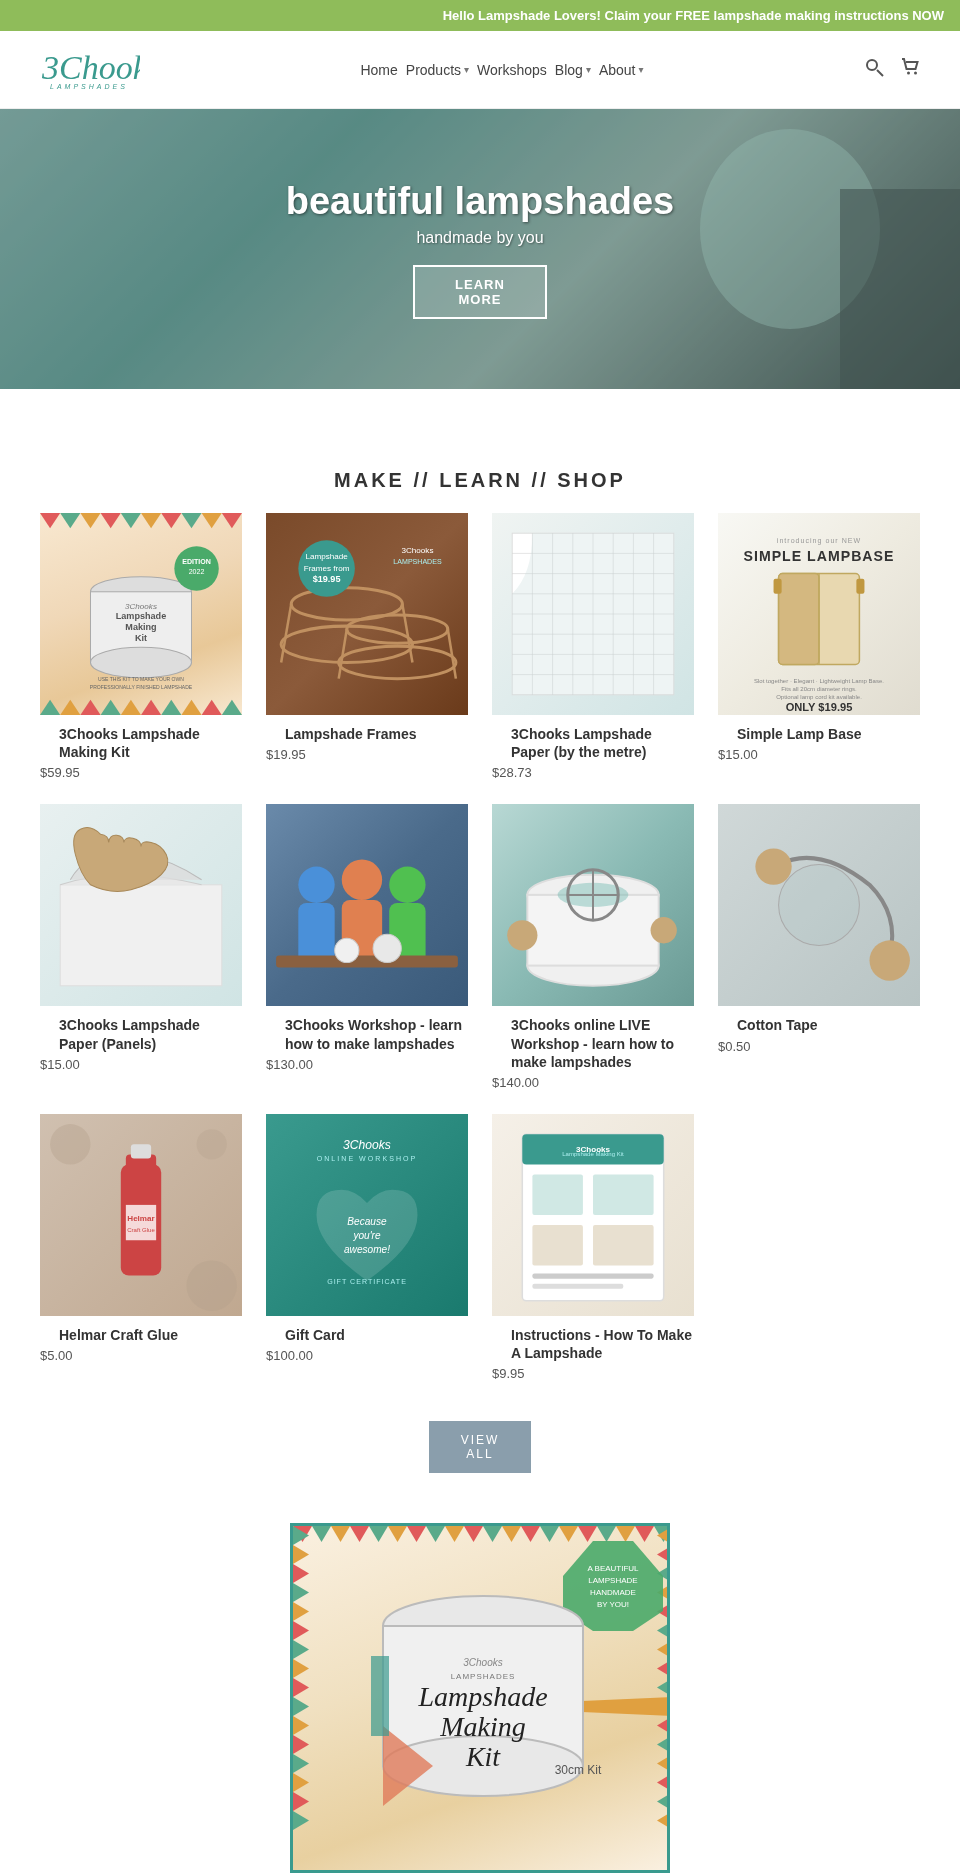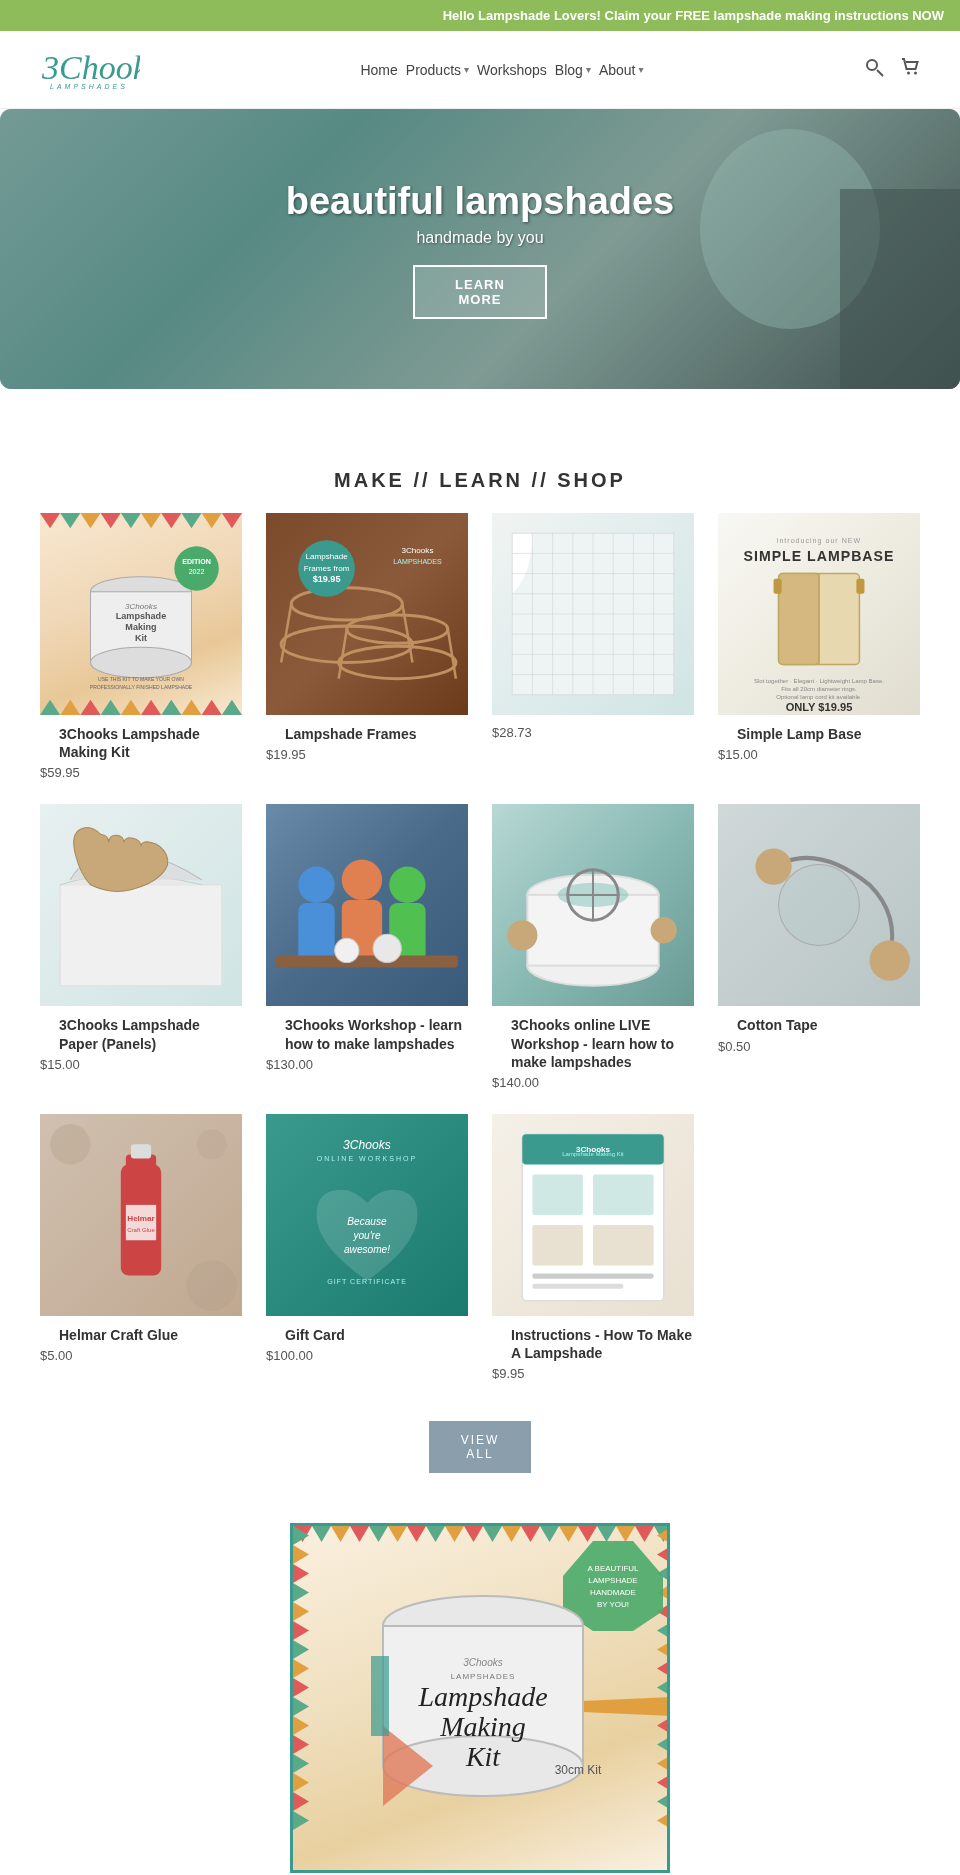--- a/index.html
+++ b/index.html
@@ -70,21 +70,20 @@
     .hero {
       position: relative;
       width: 100%;
       height: 280px;
       background: linear-gradient(135deg, #b0d8d4 0%, #7ab8b2 30%, #c5d8d0 60%, #4a4a4a 100%);
       display: flex;
       flex-direction: column;
       align-items: center;
       justify-content: center;
       overflow: hidden;
-      border-radius: 11px;
     }
     .hero::before {
       content: '';
       position: absolute;
       inset: 0;
       background: rgba(0,0,0,0.25);
     }
     .hero-content {
       position: relative;
       z-index: 1;
@@ -358,20 +357,21 @@
         <line x1="60" y1="20" x2="60" y2="180" stroke="#ccc" stroke-width="0.5"></line>
         <line x1="80" y1="20" x2="80" y2="180" stroke="#ccc" stroke-width="0.5"></line>
         <line x1="100" y1="20" x2="100" y2="180" stroke="#ccc" stroke-width="0.5"></line>
         <line x1="120" y1="20" x2="120" y2="180" stroke="#ccc" stroke-width="0.5"></line>
         <line x1="140" y1="20" x2="140" y2="180" stroke="#ccc" stroke-width="0.5"></line>
         <line x1="160" y1="20" x2="160" y2="180" stroke="#ccc" stroke-width="0.5"></line>
 
         <path d="M 40 20 Q 40 60 20 80 L 20 180 L 180 180 L 180 20 Z" fill="rgba(200,220,218,0.3)"></path>
       </svg>
     </div>
+    <p class="product-name">3Chooks Lampshade Paper (by the metre)</p>
     <p class="product-price">$28.73</p>
   </div>
 
   <div class="product-card">
     <div class="product-image" style="background:linear-gradient(135deg,#f8f8f4 0%,#eeebe0 50%,#e0dcd0 100%);">
       <svg viewBox="0 0 200 200" width="100%" height="100%">
         <text x="100" y="30" text-anchor="middle" fill="#999" font-size="7" letter-spacing="1">introducing our NEW</text>
         <text x="100" y="48" text-anchor="middle" fill="#333" font-size="14" font-weight="bold" letter-spacing="1">SIMPLE LAMPBASE</text>
 
         <rect x="60" y="60" width="80" height="90" rx="4" fill="#e8d8b0" stroke="#c0a860" stroke-width="1.5"></rect>

